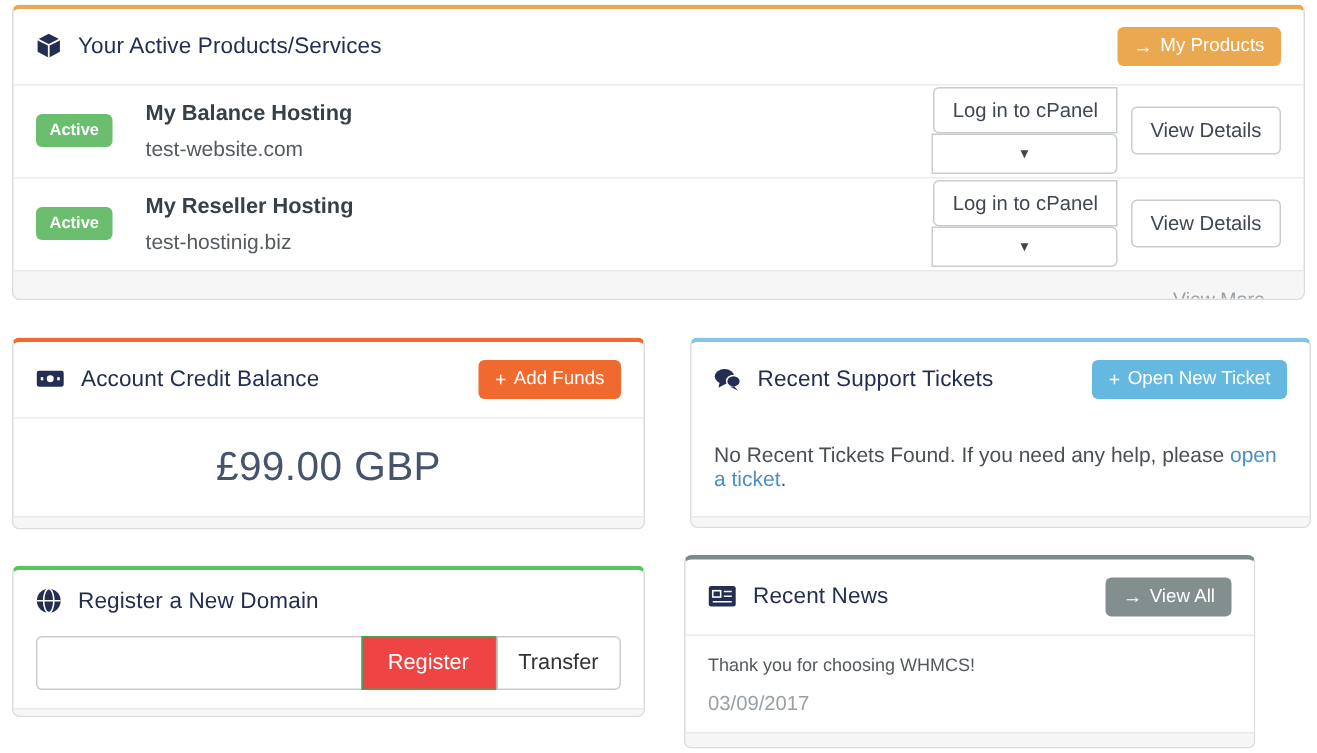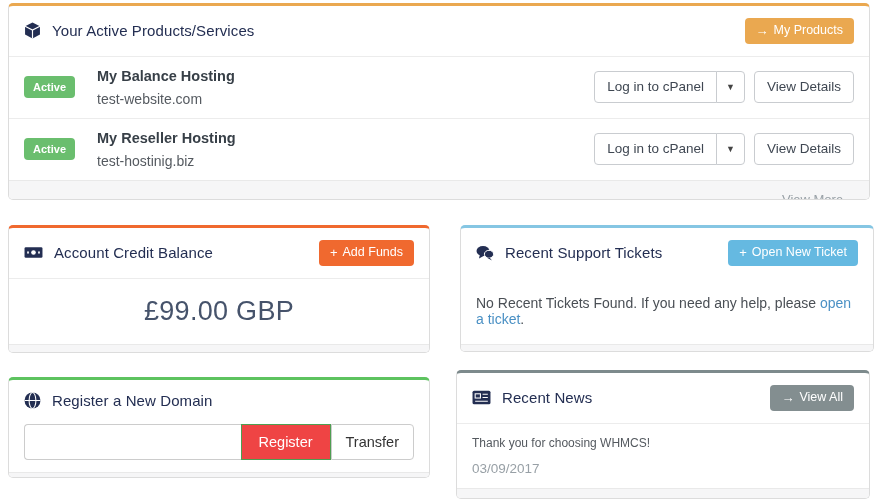--- a/index.html
+++ b/index.html
@@ -8,21 +8,21 @@
   #stage { position:relative; width:878px; height:502px; background:#fff; overflow:hidden; }
 
   .panel {
     position:absolute; background:#fff; border:1px solid #dcdcdc; border-radius:5px;
     display:flex; flex-direction:column; overflow:hidden;
   }
   #panel-products { left:8px;   top:3px;   width:862px; height:197px; border-top:3px solid #eaa850; }
   #panel-credit   { left:8px;   top:225px; width:422px; height:128px; border-top:3px solid #f0692f; }
   #panel-tickets  { left:460px; top:225px; width:414px; height:127px; border-top:3px solid #85c6e3; }
   #panel-domain   { left:8px;   top:377px; width:422px; height:101px; border-top:3px solid #5dc35f; }
-  #panel-news     { left:456px; top:370px; width:414px; height:129px; border-top:3px solid #7d8a8c; }
+  #panel-news     { left:456px; top:370px; width:381px; height:129px; border-top:3px solid #7d8a8c; }
 
   .panel-header { display:flex; align-items:center; padding:12px 15px; flex:0 0 auto; }
   .panel-title  { color:#232e52; font-size:15px; font-weight:500; margin-left:11px; letter-spacing:.1px; }
   .header-icon  { display:inline-flex; align-items:center; flex:0 0 auto; }
   .header-btn   { margin-left:auto; }
   .hdr-divider  { border-bottom:1px solid #ececec; }
 
   .btn-pill {
     border:none; border-radius:4px; color:#fff; font-size:12.5px; padding:5px 11px;
     display:inline-flex; align-items:center; gap:5px; cursor:pointer; font-family:inherit; line-height:1.25;
@@ -36,21 +36,21 @@
   .list-row { display:flex; align-items:center; padding:26px 15px; border-top:1px solid #ececec; height:62px; flex:0 0 auto; }
   .badge-active { background:#6abe6e; color:#fff; font-size:11px; font-weight:bold; padding:5px 9px; border-radius:4px; flex:0 0 auto; }
   .row-text { margin-left:22px; }
   .row-name { font-weight:bold; font-size:14.5px; color:#373f47; }
   .row-domain { font-size:14px; color:#555a60; margin-top:7px; }
   .row-actions { margin-left:auto; display:flex; align-items:center; }
   .btn-outline {
     background:#fff; border:1px solid #c9ccd0; border-radius:4px; color:#3f4752;
     font-size:13.5px; padding:8px 12px; cursor:pointer; font-family:inherit; line-height:1;
   }
-  .split { display:inline-flex; margin-right:9px; }
+  .split { display:inline-flex; margin-right:9px;flex-direction:column; }
   .split .main  { border-radius:4px 0 0 4px; }
   .split .caret { border-radius:0 4px 4px 0; margin-left:-1px; padding:8px 9px; font-size:9px; color:#444; }
 
   .panel-footer {
     margin-top:auto; background:#f6f6f7; border-top:1px solid #e9e9e9; flex:0 0 auto;
     display:flex; align-items:flex-end; justify-content:flex-end; padding:0 15px;
     color:#98a0a6; font-size:13px;
   }
   .ft-products { height:27px; } .ft-credit { height:18px; } .ft-tickets { height:26px; }
   .ft-domain { height:21px; } .ft-news { height:25px; }

